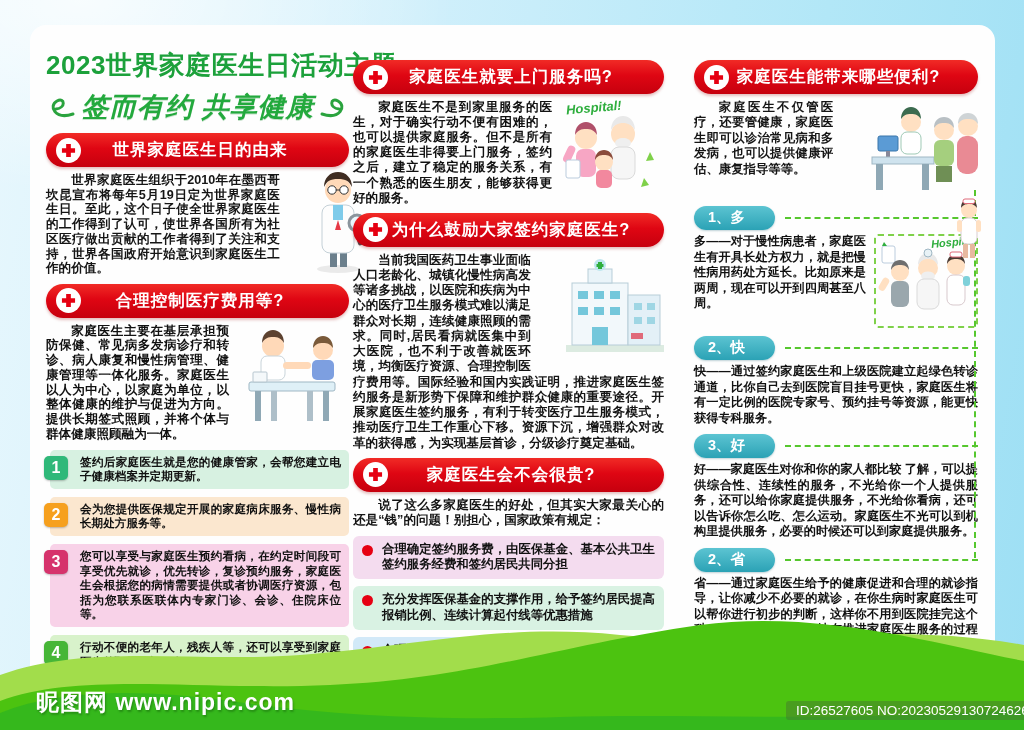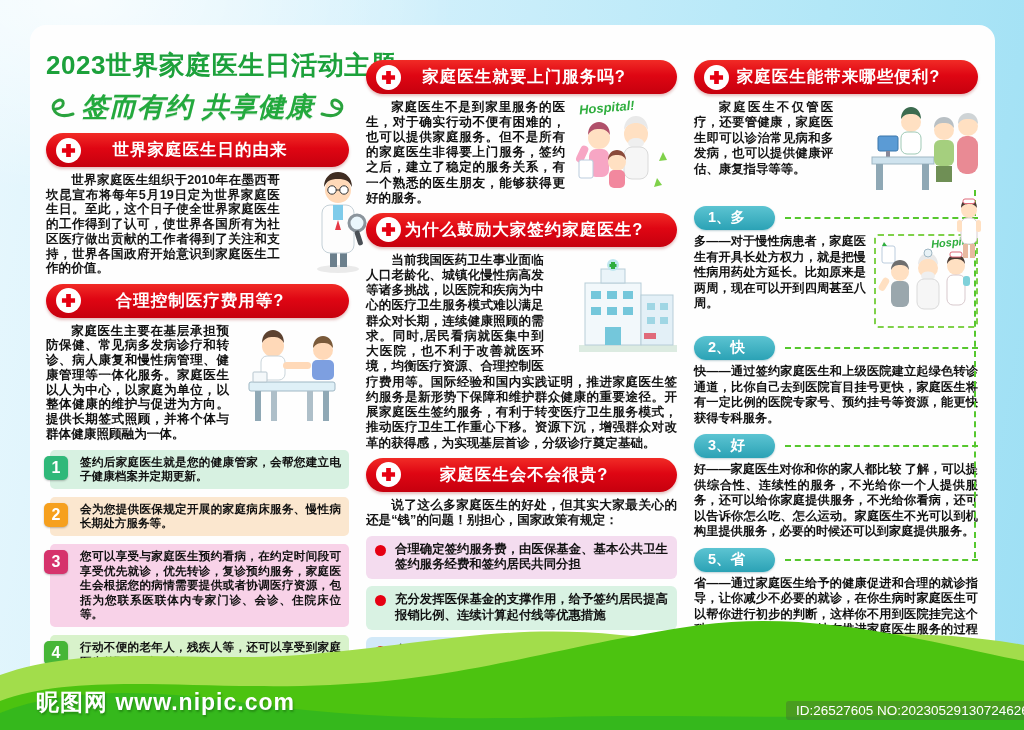--- a/index.html
+++ b/index.html
@@ -8,21 +8,21 @@
   #canvas { position:relative; width:1024px; height:730px; overflow:hidden;
     background:
       radial-gradient(620px 320px at 8% 0%, rgba(255,255,255,.75), rgba(255,255,255,0) 60%),
       linear-gradient(100deg,#e7f7fd 0%,#cfeffb 38%,#b2e7f7 72%,#9ddff4 100%);
   }
   .panel { position:absolute; left:30px; top:25px; width:965px; height:672px;
     background:#fefefe; border-radius:16px; z-index:1; }
 
   .col { position:absolute; z-index:3; }
   #col1 { left:46px;  top:48px;  width:303px; }
-  #col2 { left:366px; top:60px;  width:311px; }
+  #col2 { left:353px; top:60px;  width:311px; }
   #col3 { left:694px; top:60px;  width:284px; }
 
   .main-title { color:#1ca13b; font-size:26px; font-weight:900; text-align:center;
     letter-spacing:.5px; white-space:nowrap; }
   .subtitle-row { display:flex; align-items:flex-end; justify-content:center; gap:6px; margin-top:6px; }
   .subtitle { color:#23a93d; font-size:27px; font-weight:900; font-style:italic;
     letter-spacing:1px; white-space:nowrap; text-shadow:0 1px 0 rgba(30,140,50,.25); }
 
   .banner { display:flex; align-items:center; height:34px; padding:0 10px;
     background:linear-gradient(180deg,#f12b26 0%,#df0613 45%,#c6000e 100%);
@@ -334,21 +334,21 @@
     </div>
     <div class="b-text" style="margin-top:4px">快——通过签约家庭医生和上级医院建立起绿色转诊通道，比你自己去到医院盲目挂号更快，家庭医生将有一定比例的医院专家号、预约挂号等资源，能更快获得专科服务。</div>
 
     <div class="pill-row">
       <span class="pill">3、好</span>
       <span class="dash"></span>
     </div>
     <div class="b-text" style="margin-top:4px">好——家庭医生对你和你的家人都比较 了解，可以提供综合性、连续性的服务，不光给你一个人提供服务，还可以给你家庭提供服务，不光给你看病，还可以告诉你怎么吃、怎么运动。家庭医生不光可以到机构里提供服务，必要的时候还可以到家庭提供服务。</div>
 
     <div class="pill-row">
-      <span class="pill">5、省</span>
+      <span class="pill">2、省</span>
       <span class="dash"></span>
     </div>
     <div class="b-text" style="margin-top:4px">省——通过家庭医生给予的健康促进和合理的就诊指导，让你减少不必要的就诊，在你生病时家庭医生可以帮你进行初步的判断，这样你不用到医院挂完这个科，又得去那个科，各地在推进家庭医生服务的过程中也采取了医保激励措施，签约之后在基层看病报销比例多一点</div>
 
     <div class="dash-full"></div>
     <div class="banner">
       <span class="cross-badge">
         <svg width="15" height="15" viewBox="0 0 16 16">
             <path d="M5.5 1h5v4.5H15v5h-4.5V15h-5v-4.5H1v-5h4.5z" fill="#e60012"></path>
           </svg>

